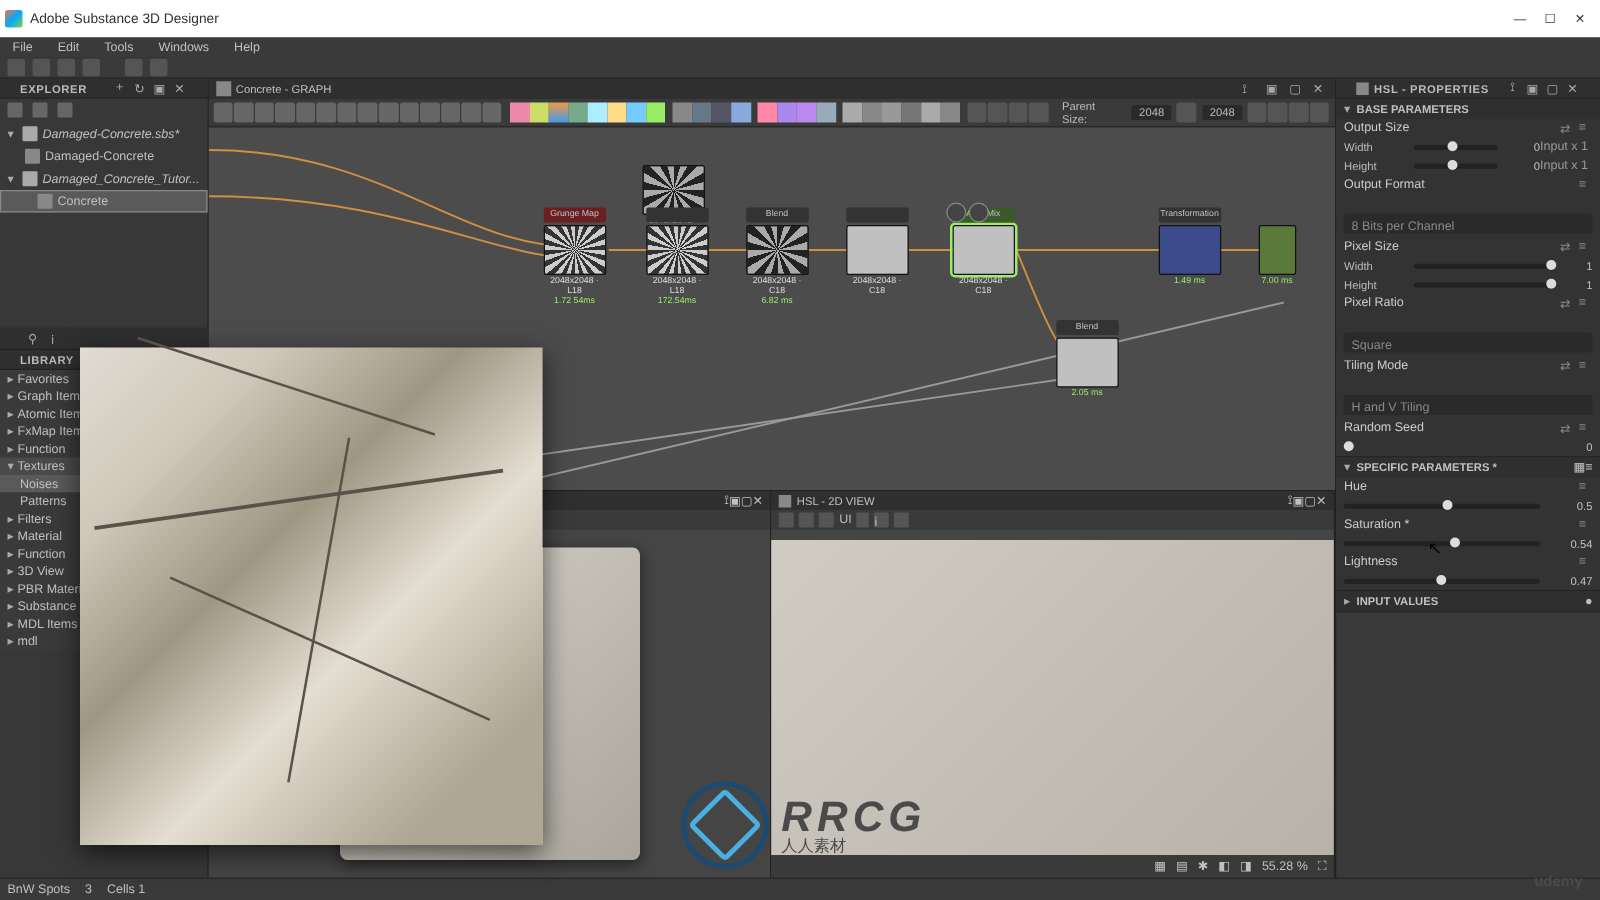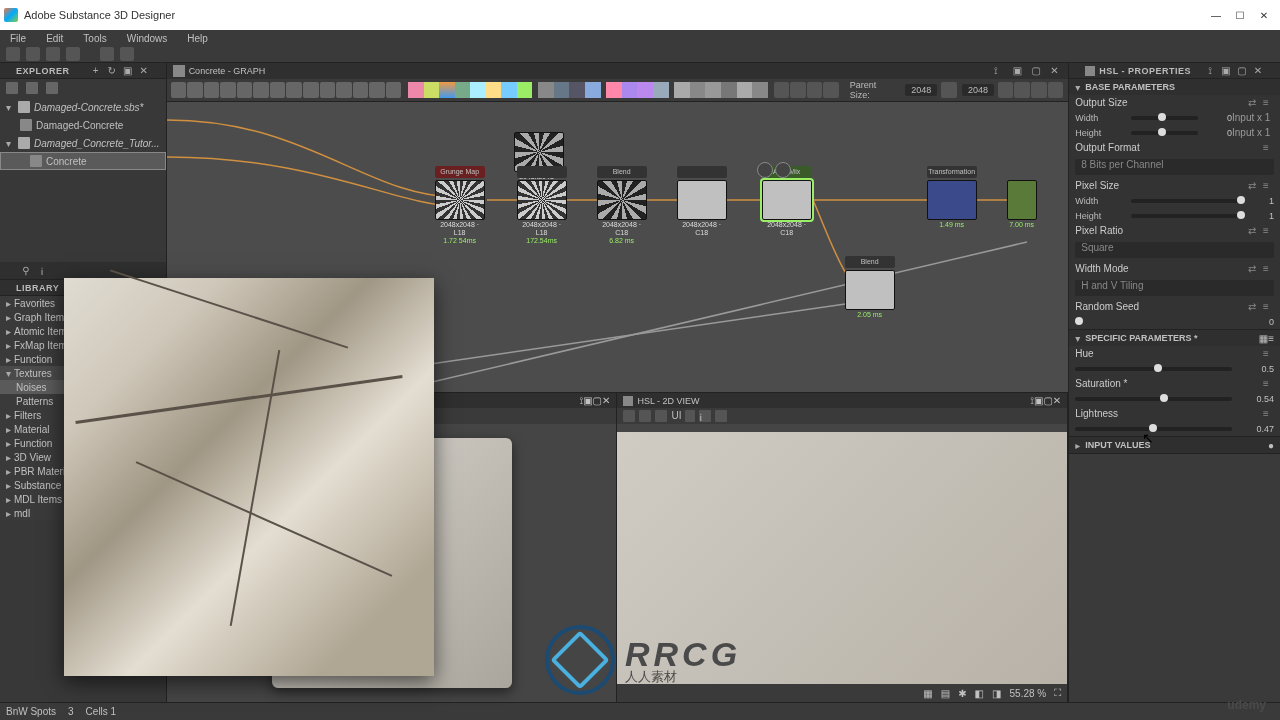--- a/index.html
+++ b/index.html
@@ -102,21 +102,21 @@
 .sect-h .sh { flex:1; font-size:9px; font-weight:bold; }
 .prop-row { display:flex; align-items:center; height:15px; padding:0 6px; }
 .prop-row .pl{ flex: 0 0 50px; font-size:9px; color:#bbb; }
 .prop-row .slider{ flex:1; height:4px; background:#222; border-radius:2px; margin:0 6px; position:relative; }
 .prop-row .slider .knob{ position:absolute; top:-3px; width:8px;height:8px;border-radius:50%; background:#ddd; }
 .prop-row .val{ width:28px; text-align:right; font-size:9px; }
 .prop-row .tail{ flex:0 0 42px; text-align:left; font-size:10px; color:#999; }
 .prop-subh { height:15px; display:flex; align-items:center; padding:0 6px; font-size:9px; color:#ccc; }
 .prop-subh .icons{ margin-left:auto; display:flex; gap:4px; }
 .prop-subh .icons span{ width:11px;height:11px;border-radius:1px; display:inline-block; color:#888; }
-.drop { height:16px; margin:4px 6px 3px; background:#2a2a2a; border-radius:2px; display:flex; align-items:flex-start; padding:0 6px; font-size:9px; color:#888; }
+.drop { height:16px; margin:16px 6px 3px; background:#2a2a2a; border-radius:2px; display:flex; align-items:flex-end; padding:0 6px; font-size:9px; color:#888; }
 
 
 .statusbar { height:18px; background:#3a3a3a; display:flex; align-items:center; padding:0 6px; gap:12px; border-top:1px solid #222; }
 
 
 .logo { position:absolute; left:545px; top:625px; display:flex; align-items:center; gap:10px; pointer-events:none; }
 .logo .badge{ width:70px;height:70px;border:4px solid #1b4a73;border-radius:50%; position:relative; }
 .logo .badge::after{ content:''; position:absolute; inset:10px; border:4px solid #4ab0e0; border-radius:4px; transform:rotate(45deg); }
 .logo .txt{ font-size:34px; font-weight:900; letter-spacing:4px; color:#4a4a4a;font-style:italic; }
 .logo .sub{ font-size:13px; color:#4a4a4a; margin-top:-6px; }
@@ -535,21 +535,21 @@
         <span class="icons">
             <span>⇄</span>
             <span>≡</span>
           </span>
       </div>
       <div class="drop">
           <span>Square</span>
         </div>
 
       <div class="prop-subh">
-        <span>Width Mode</span>
+        <span>Tiling Mode</span>
         <span class="icons">
             <span>⇄</span>
             <span>≡</span>
           </span>
       </div>
       <div class="drop">
           <span>H and V Tiling</span>
         </div>
 
       <div class="prop-subh">

